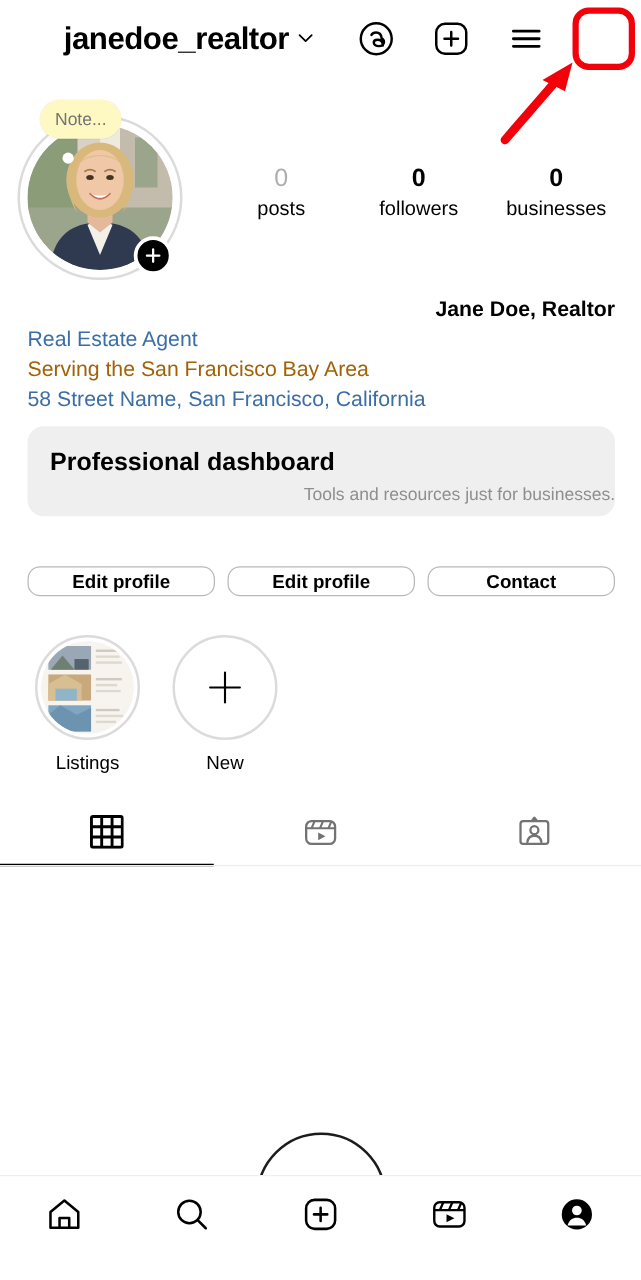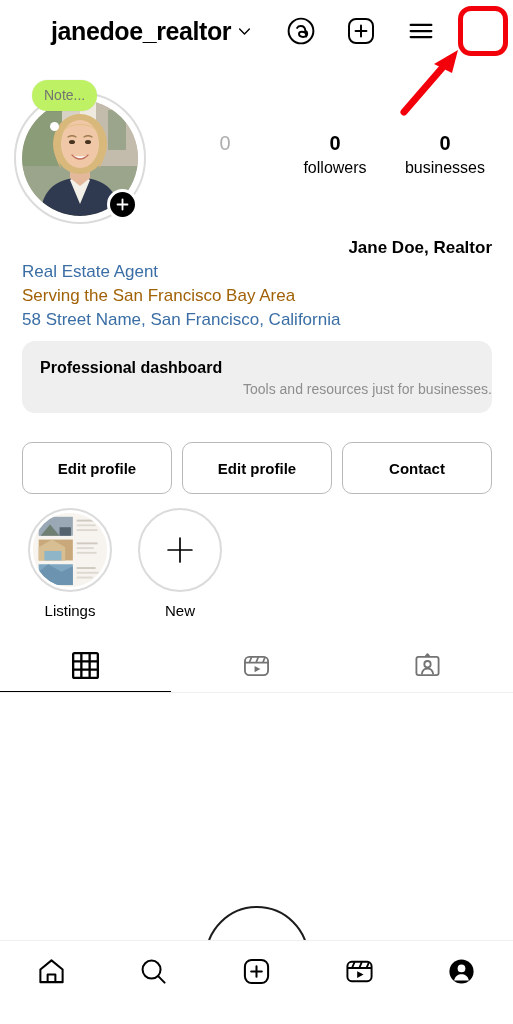--- a/index.html
+++ b/index.html
@@ -37,21 +37,21 @@
     position: absolute; inset: 0; border-radius: 50%;
     border: 2px solid #dbdbdb;
   }
   .avatar {
     position: absolute; left: 8px; top: 8px; width: 116px; height: 116px;
     border-radius: 50%; overflow: hidden; background: #cdc7bd;
   }
   .avatar svg { display: block; width: 116px; height: 116px; }
   .note-bubble {
     position: absolute; left: 18px; top: -12px;
-    background: #bef264; border-radius: 17px; padding: 7px 12px 8px 12px;
+    background: #fef9c3; border-radius: 17px; padding: 7px 12px 8px 12px;
     font-size: 14px; color: #737373; box-shadow: 0 0 0 0.5px rgba(0,0,0,.05);
     z-index: 4;
   }
   .note-tail {
     position: absolute; left: 36px; top: 30px; width: 9px; height: 9px;
     background: #fff; border-radius: 50%; z-index: 3;
   }
   .add-story-btn {
     position: absolute; right: 8px; bottom: 4px; width: 31px; height: 31px;
     border-radius: 50%; background: #000; border: 3px solid #fff;
@@ -68,29 +68,29 @@
   .bio-name { font-size: 17px; font-weight: bold; line-height: 1.42; text-align: right; }
   .bio-cat { font-size: 17px; color: #3a6ea5; line-height: 1.42; }
   .bio-desc { font-size: 17px; color: #a16207; line-height: 1.42; }
   .bio-addr { font-size: 17px; color: #3a6ea5; line-height: 1.42; }
 
   
   .dashboard {
     position: absolute; left: 22px; top: 341px; width: 470px; height: 72px;
     background: #efefef; border-radius: 13px; padding: 15px 0 0 18px;
   }
-  .dash-title { font-size: 16px; font-weight: bold; line-height: 1.45; }
+  .dash-title { font-size: 20px; font-weight: bold; line-height: 1.45; }
   .dash-sub { font-size: 14px; color: #8e8e8e; line-height: 1.45; text-align: right; }
 
   
   .actions { position: absolute; left: 22px; top: 442px; width: 470px; display: flex; gap: 10px; }
   .act-btn {
-    flex: 1; height: 52px; border: 1px solid #b9b9b9; border-radius: 10px;
+    flex: 1; height: 24px; border: 1px solid #b9b9b9; border-radius: 10px;
     background: #fff; display: flex; align-items: center; justify-content: center;
-    font-size: 15px; font-weight: bold; color: #000; cursor: pointer;
+    font-size: 15px; font-weight: bold; color: #000; cursor: pointer; margin-top: 11px;
   }
 
   
   .highlights { position: absolute; left: 28px; top: 508px; display: flex; gap: 26px; }
   .hl { width: 84px; text-align: center; }
   .hl-circ {
     width: 84px; height: 84px; border-radius: 50%;
     border: 2px solid #dbdbdb; overflow: hidden; position: relative; background: #fff;
   }
   .hl-circ .inner { position: absolute; inset: 3px; border-radius: 50%; overflow: hidden; background: #f6f3ee; }
@@ -218,20 +218,21 @@
       <div class="add-story-btn">
         <svg viewBox="0 0 24 24" width="17" height="17">
             <path d="M12 5 V19 M5 12 H19" stroke="#fff" stroke-width="2.6" stroke-linecap="round"></path>
           </svg>
       </div>
     </div>
 
     <div class="stats">
       <div class="stat">
         <div class="num muted">0</div>
+        <div class="lbl">posts</div>
       </div>
       <div class="stat">
         <div class="num">0</div>
         <div class="lbl">followers</div>
       </div>
       <div class="stat">
         <div class="num">0</div>
         <div class="lbl">businesses</div>
       </div>
     </div>

